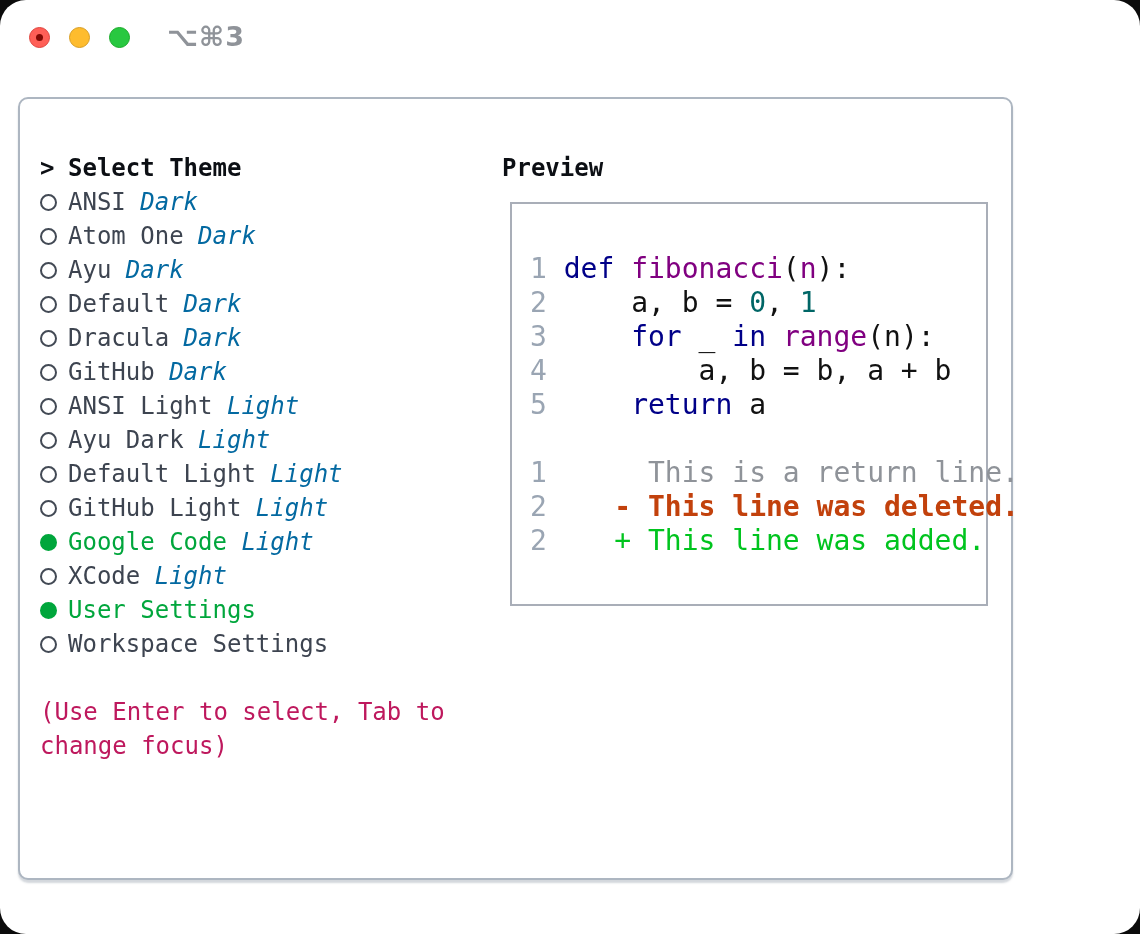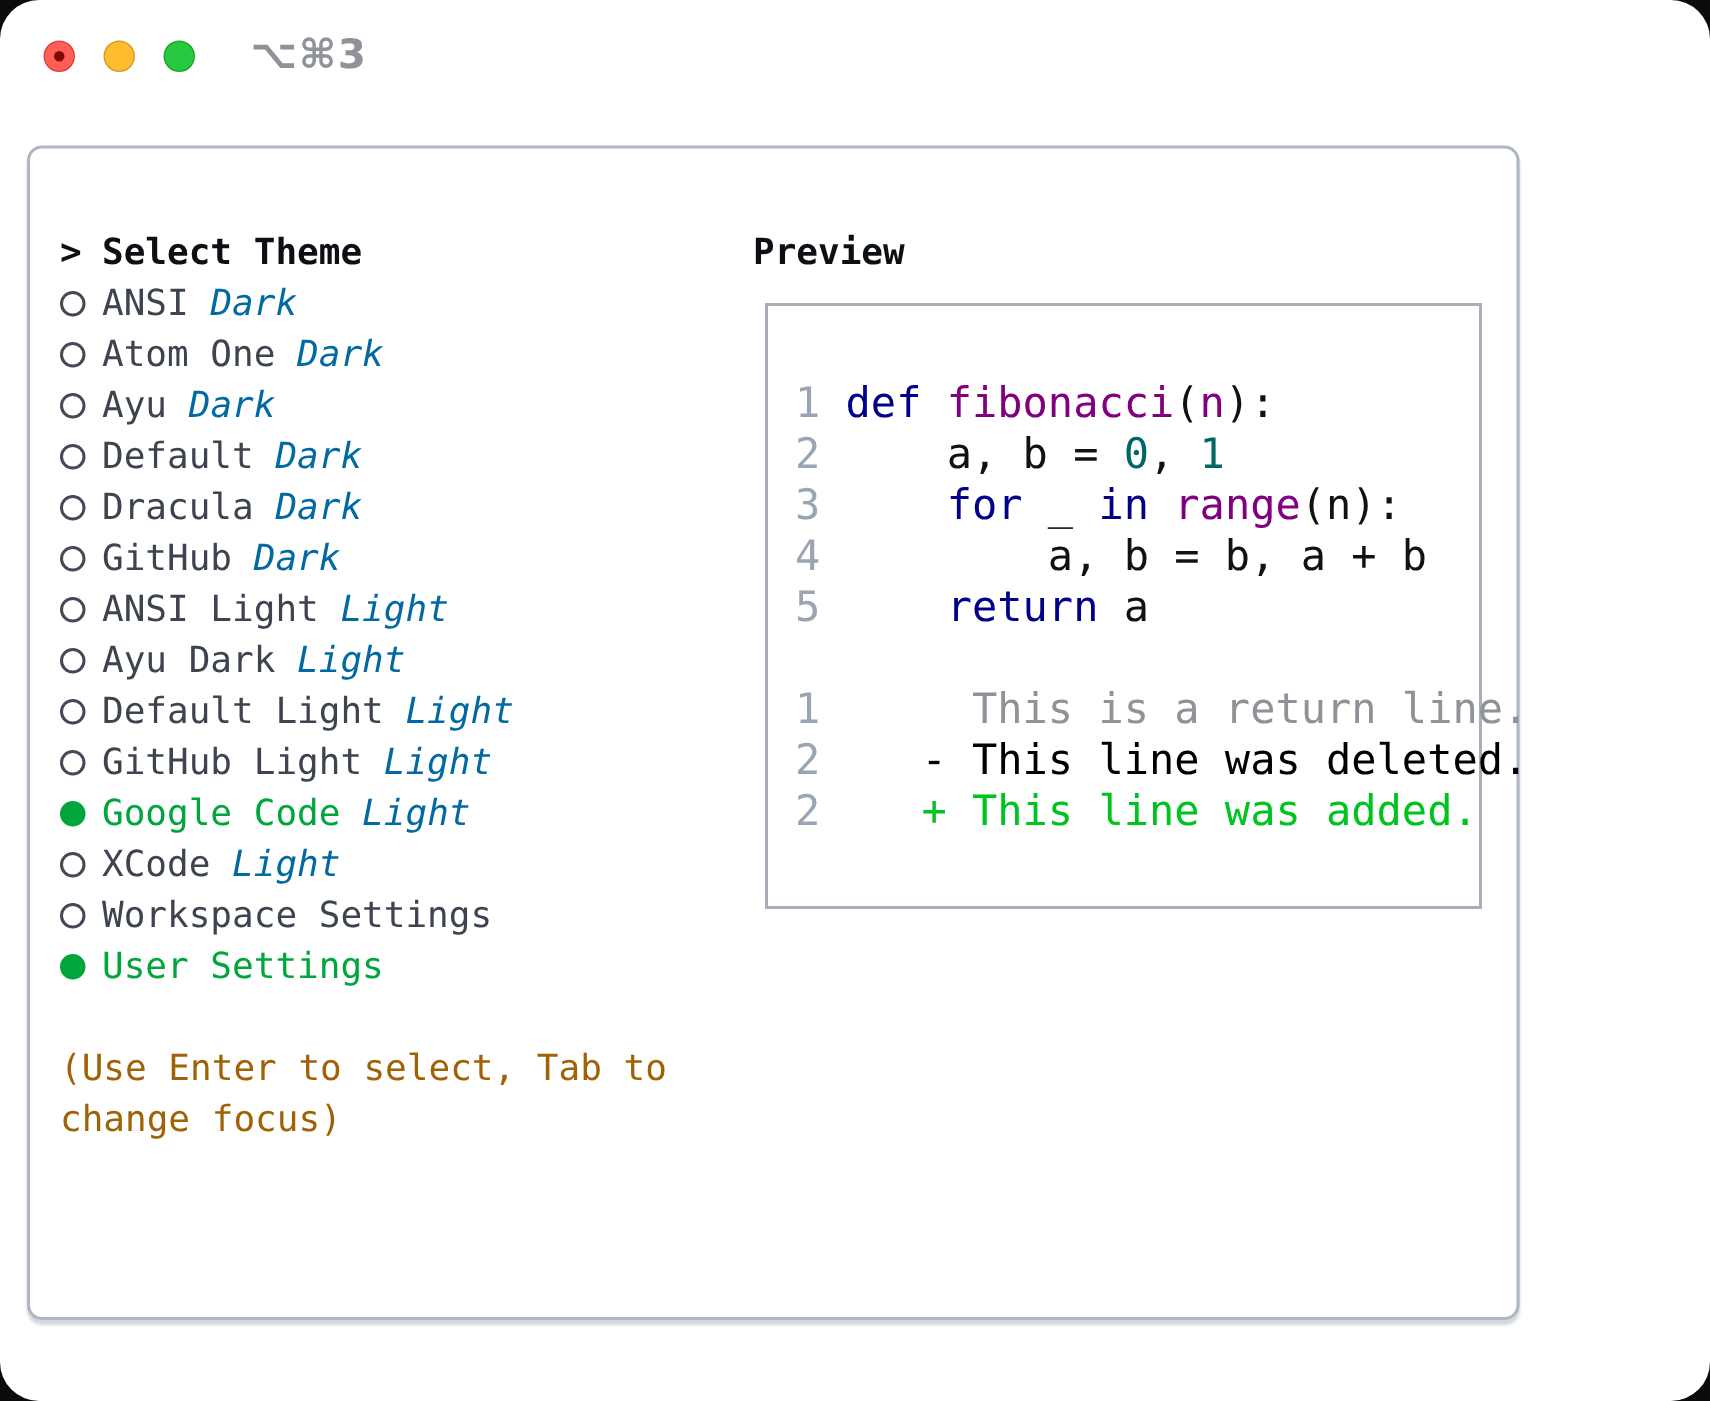--- a/index.html
+++ b/index.html
@@ -37,41 +37,41 @@
   .mark{width:28px;flex:none;display:flex;align-items:center;}
   .caret{color:#0c0f14;font-weight:bold;}
   .radio{width:13px;height:13px;border:2px solid #434a55;border-radius:50%;background:transparent;}
   .radio.sel{background:#00a63c;border-color:#00a63c;}
   .hdr-row .label{font-weight:bold;color:#0c0f14;}
   .t-name{color:#3d4450;}
   .t-name.sel{color:#00a63c;}
   .t-variant{color:#0369a1;font-style:italic;}
   .gap{margin-top:34px;}
   .hint{
-    margin-top:34px;color:#a16207;font-size:24px;line-height:34px;width:436px;white-space:normal;
+    margin-top:34px;color:#be185d;font-size:24px;line-height:34px;width:436px;white-space:normal;
   }
   
   .preview-label{
     position:absolute;left:482px;top:52px;height:34px;line-height:34px;
     font-size:24px;font-weight:bold;color:#0c0f14;
   }
   .preview-box{
     position:absolute;left:490px;top:103px;width:478px;height:404px;box-sizing:border-box;
     border:2px solid #a9aeb8;background:#ffffff;
   }
   .code{padding:48px 0 0 18px;font-size:28px;line-height:34px;}
   .cl{height:34px;white-space:pre;}
   .cl.blank{height:34px;}
   .ln{color:#9aa5b3;display:inline-block;width:2ch;}
   .kw{color:#000088;}
   .fn{color:#800080;}
   .lit{color:#006666;}
   .pln{color:#111111;}
   .ctx{color:#8f9399;}
-  .del{color:#000000;}
+  .del{color:#c2410c;font-weight:bold;}
   .add{color:#00c41e;}
 </style>
 </head>
 <body>
 
 <div class="window">
 
   <div class="titlebar">
     <button class="tl tl-red" aria-label="close"></button>
     <button class="tl tl-yellow" aria-label="minimize"></button>
@@ -143,27 +143,27 @@
   </div>
 
   <div class="row">
     <span class="mark"><span class="radio"></span></span>
     <span class="t-name">XCode</span><span> </span><span class="t-variant">Light</span>
   </div>
 </div>
 
       <div id="apply-rows">
   <div class="row">
-    <span class="mark"><span class="radio"></span></span>
-    <span class="t-name">Workspace Settings</span><span> </span><span class="t-variant"></span>
+    <span class="mark"><span class="radio sel"></span></span>
+    <span class="t-name sel">User Settings</span><span> </span><span class="t-variant"></span>
   </div>
 
   <div class="row">
-    <span class="mark"><span class="radio sel"></span></span>
-    <span class="t-name sel">User Settings</span><span> </span><span class="t-variant"></span>
+    <span class="mark"><span class="radio"></span></span>
+    <span class="t-name">Workspace Settings</span><span> </span><span class="t-variant"></span>
   </div>
 </div>
 
       <div class="hint">(Use Enter to select, Tab to change focus)</div>
     </div>
 
     <div class="preview-label">Preview</div>
 
     <div class="preview-box">
       <div class="code" id="code-block">

